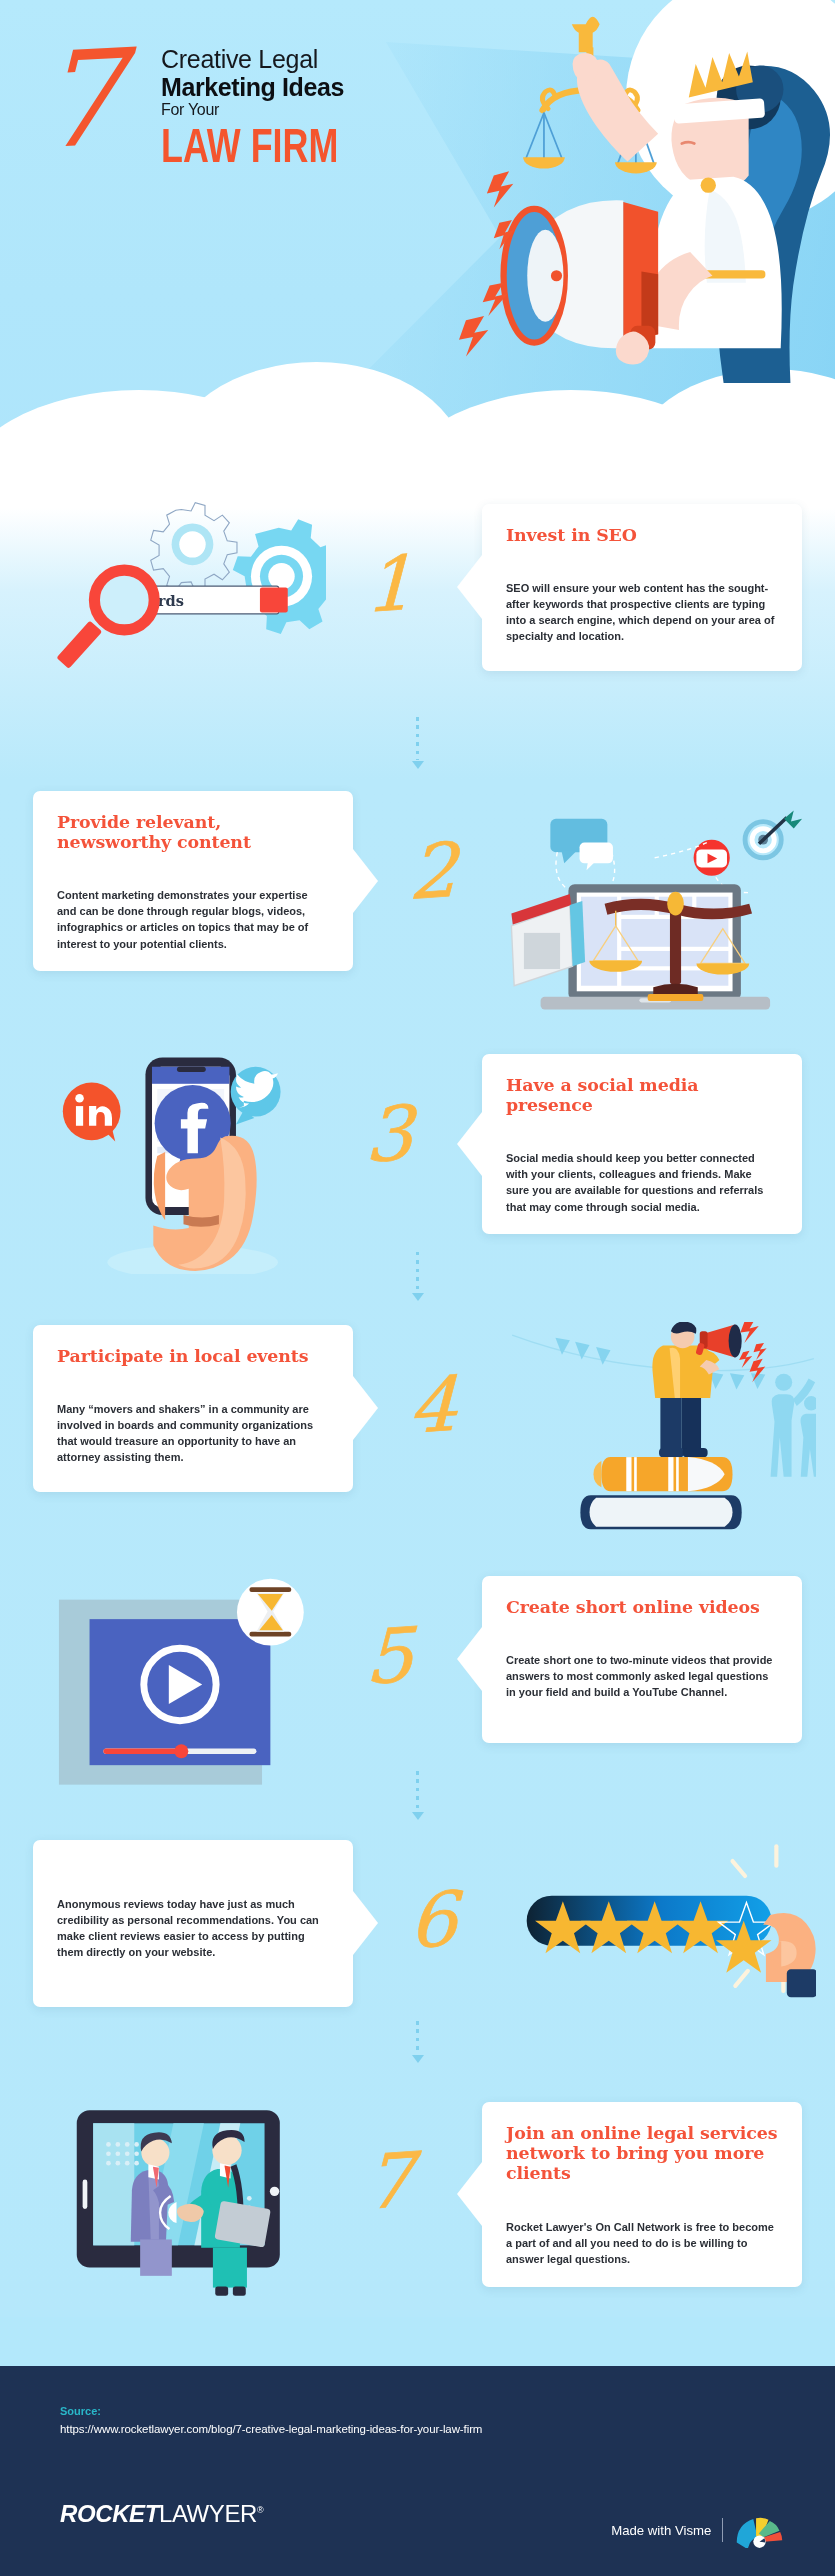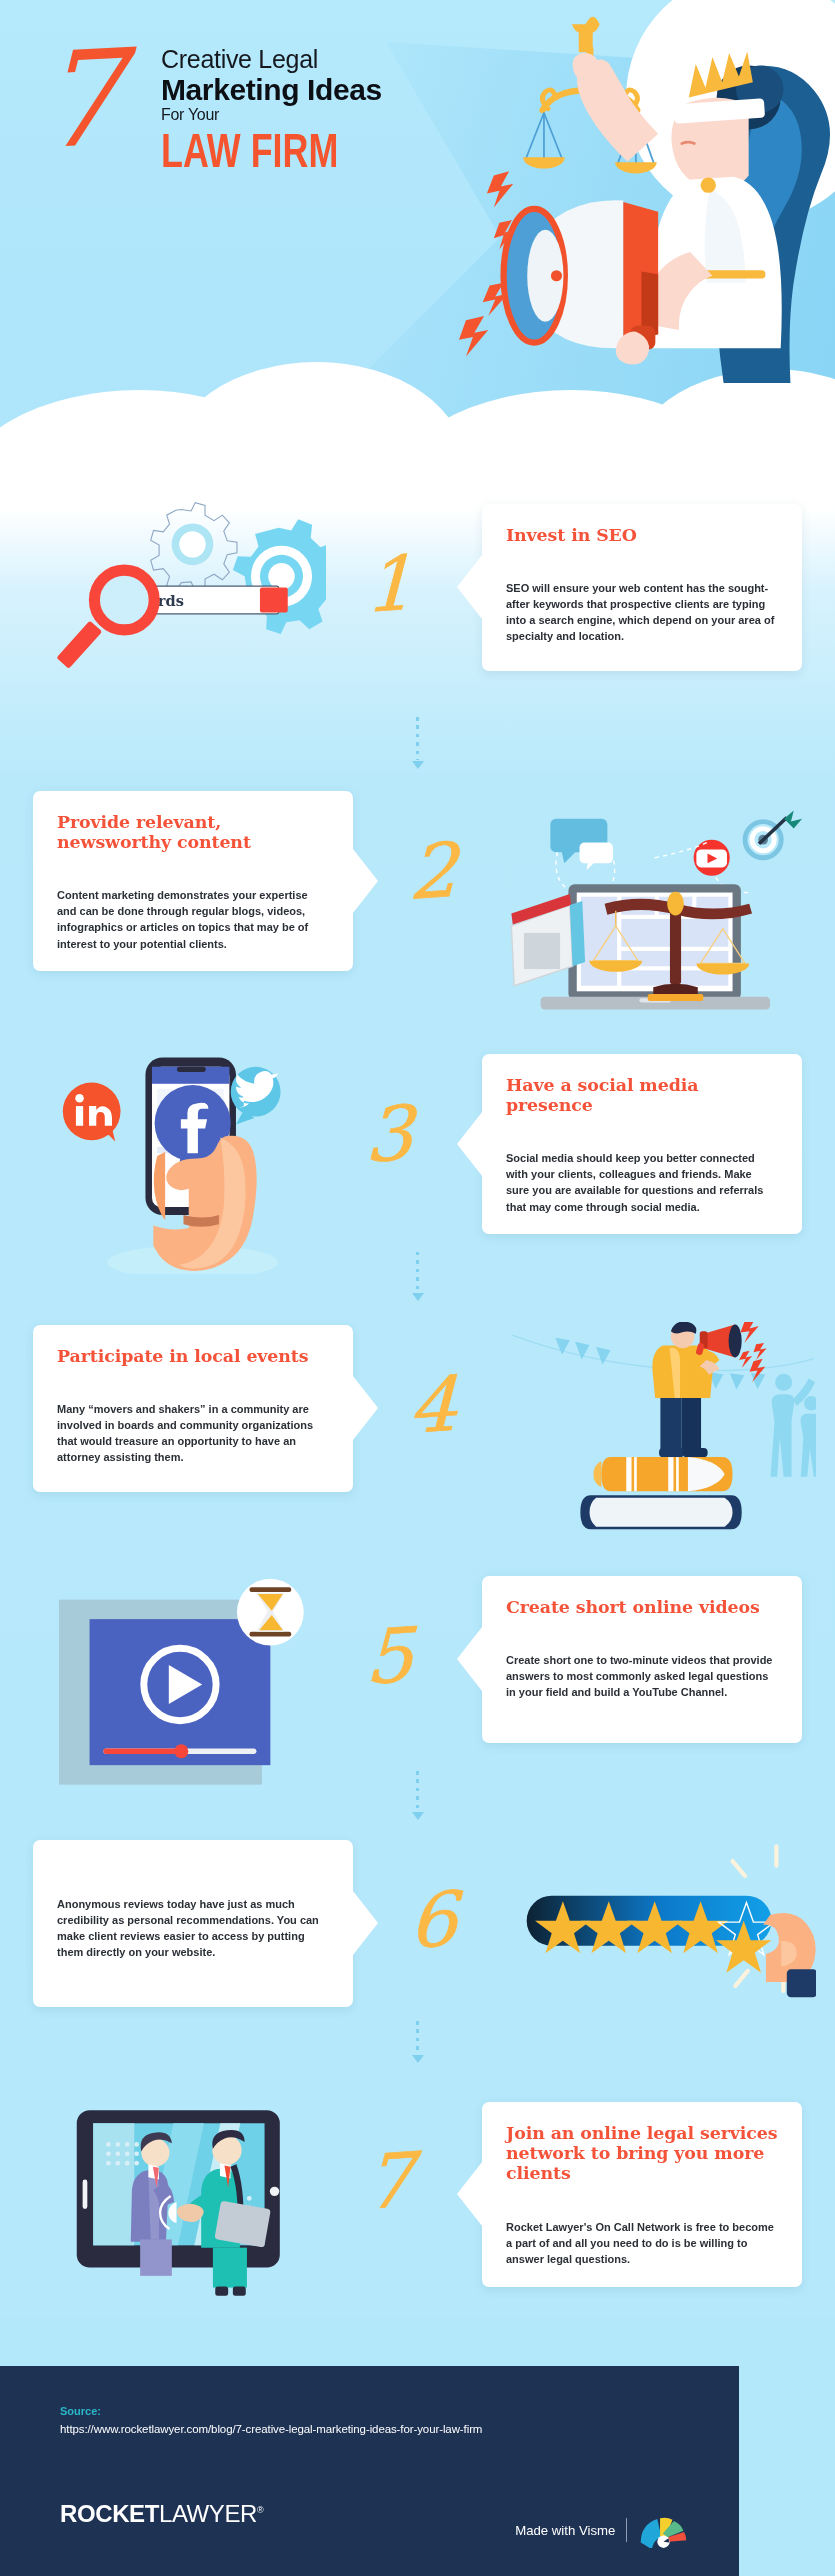--- a/index.html
+++ b/index.html
@@ -63,21 +63,21 @@
     color: #f4552e;
     transform: skewX(-6deg) rotate(-3deg);
     letter-spacing: -4.2px;
   }
   .title-lines { margin-left: 111px; padding-top: 9.7px; }
   .t-line1 {
     font-size: 25px; font-weight: 300; color: #15181d;
     letter-spacing: -0.3px; line-height: 1.12;
   }
   .t-line2 {
-    font-size: 30px; font-weight: 700; color: #0c0f13;
+    font-size: 25px; font-weight: 700; color: #0c0f13;
     letter-spacing: -0.4px; line-height: 1.12;
   }
   .t-line3 {
     font-size: 16px; font-weight: 300; color: #15181d;
     letter-spacing: -0.3px; line-height: 1.16;
   }
   .t-line4 {
     margin-top: 1.4px;
     font-size: 39px; font-weight: 700; color: #f4552e;
     letter-spacing: 0px; line-height: 1.0;
@@ -185,21 +185,21 @@
     width: 0; height: 0; margin: 1.4px auto 0 auto;
     border-left: 6.3px solid transparent;
     border-right: 6.3px solid transparent;
     border-top: 8.4px solid #7fd0ee;
   }
 
   
   .footer {
     position: absolute;
     left: 0; top: 2366px;
-    width: 739px; height: 210px;
+    width: 835px; height: 210px;
     background: #1e3254;
     color: #ffffff;
   }
   .src-label {
     position: absolute;
     left: 60px; top: 39px;
     color: #29b7c9;
     font-size: 11px;
     font-weight: 600;
   }
@@ -211,21 +211,21 @@
     font-weight: 400;
     letter-spacing: -0.1px;
   }
   .rl-logo {
     position: absolute;
     left: 60px; top: 134px;
     font-size: 24px;
     letter-spacing: -0.4px;
     white-space: nowrap;
   }
-  .rl-logo .bold { font-weight: 700; }
+  .rl-logo .bold { font-weight: 700; font-style: italic; }
   .rl-logo .light { font-weight: 300; }
   .rl-logo .reg { font-size: 9px; vertical-align: super; }
   .visme {
     position: absolute;
     right: 50px; bottom: 28px;
     display: flex; align-items: center; gap: 11px;
   }
   .visme-text { font-size: 13.2px; font-weight: 400; color: #ffffff; }
   .visme-div { width: 0.7px; height: 24px; background: #8f9cb3; }
 </style>

